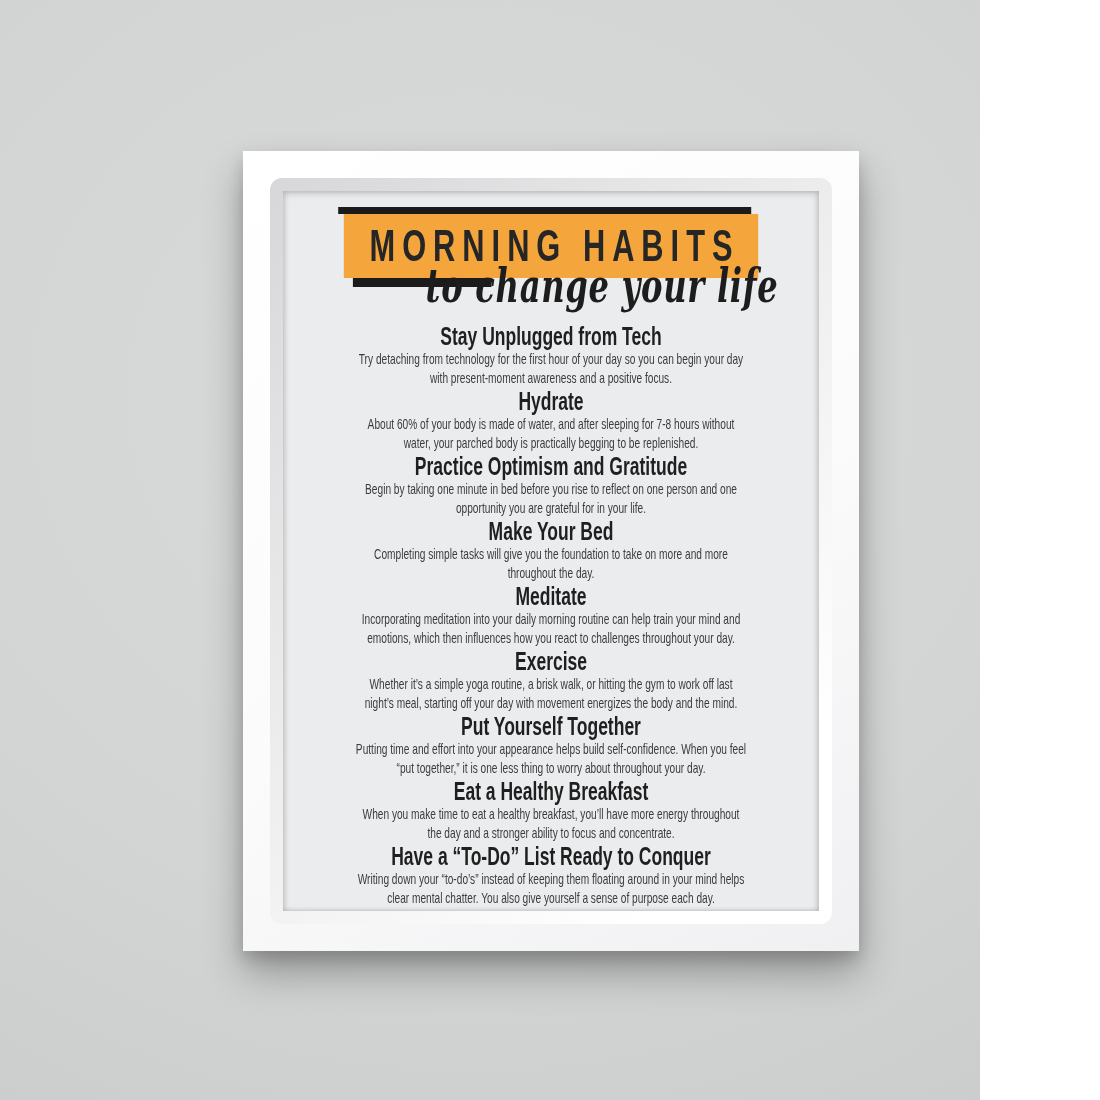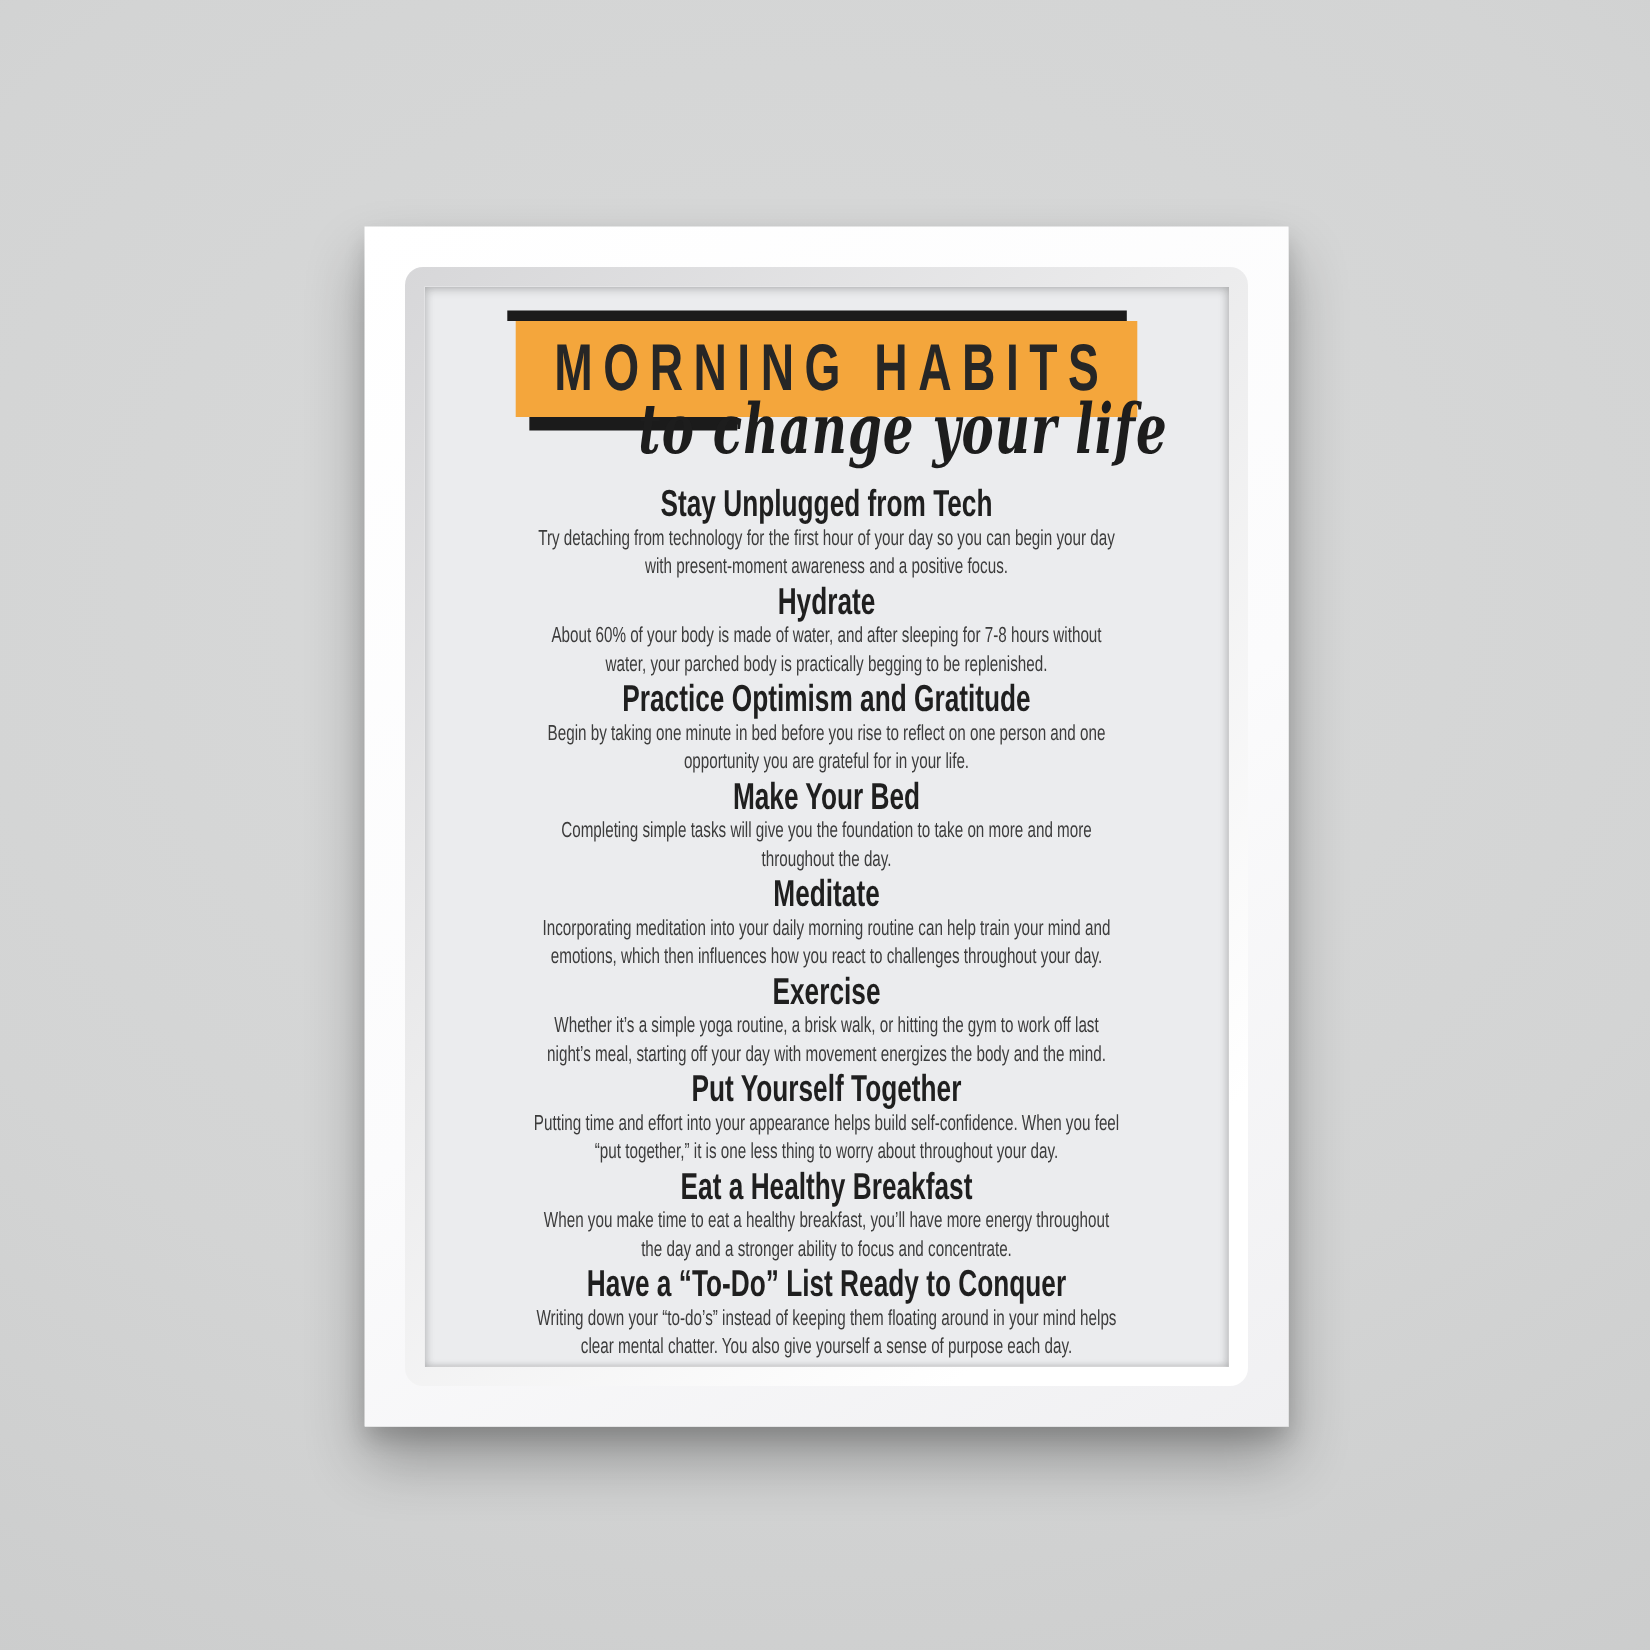--- a/index.html
+++ b/index.html
@@ -3,21 +3,21 @@
 <meta charset="utf-8">
 <style>
   html, body { margin: 0; padding: 0; }
   body {
     width: 1100px; height: 1100px;
     font-family: "Liberation Sans", sans-serif;
     overflow: hidden;
   }
   .wall {
     position: relative;
-    width: 1100px; height: 1100px;
+    width: 980px; height: 1100px;
     background:
       radial-gradient(120% 95% at 48% 36%, #d9dada 0%, #d3d4d4 50%, #c7c8c8 100%);
   }
   .frame {
     position: absolute;
     left: 243px; top: 151px;
     width: 616px; height: 800px;
     background: linear-gradient(150deg, #ffffff 0%, #fbfbfc 55%, #f0f0f2 100%);
     box-shadow: 0 22px 38px rgba(0,0,0,0.30), 0 8px 14px rgba(0,0,0,0.15);
   }

